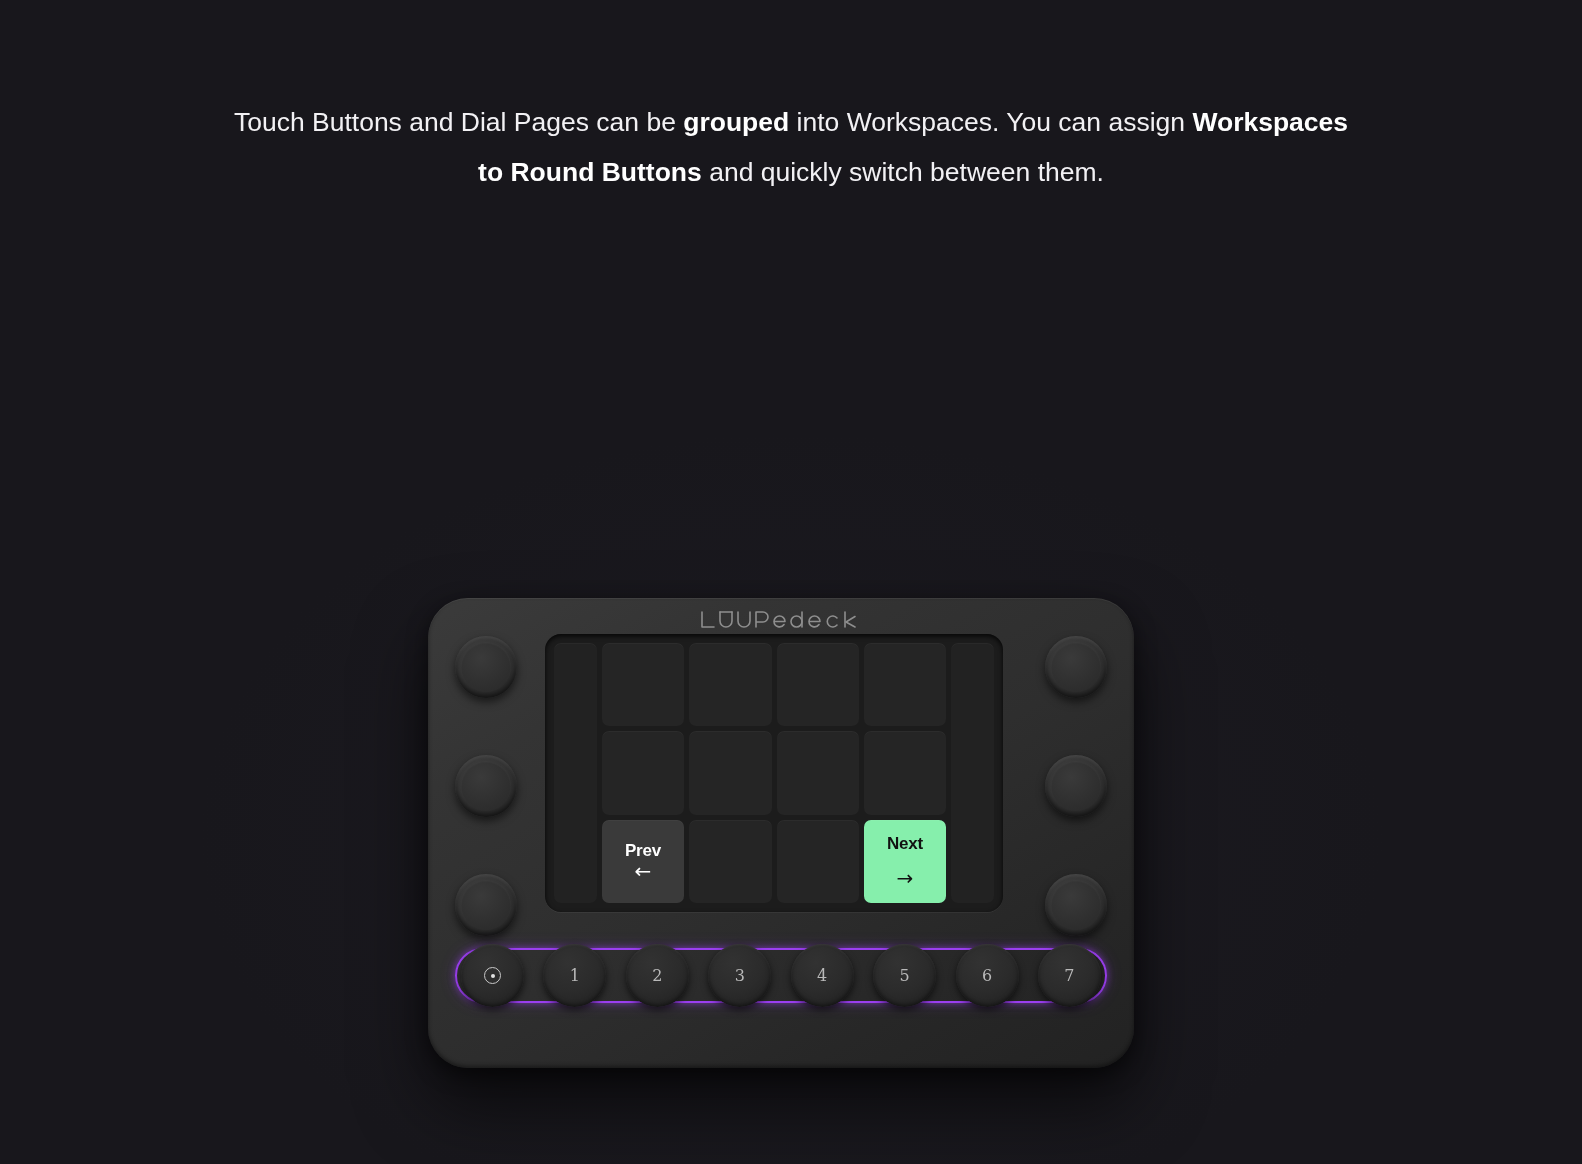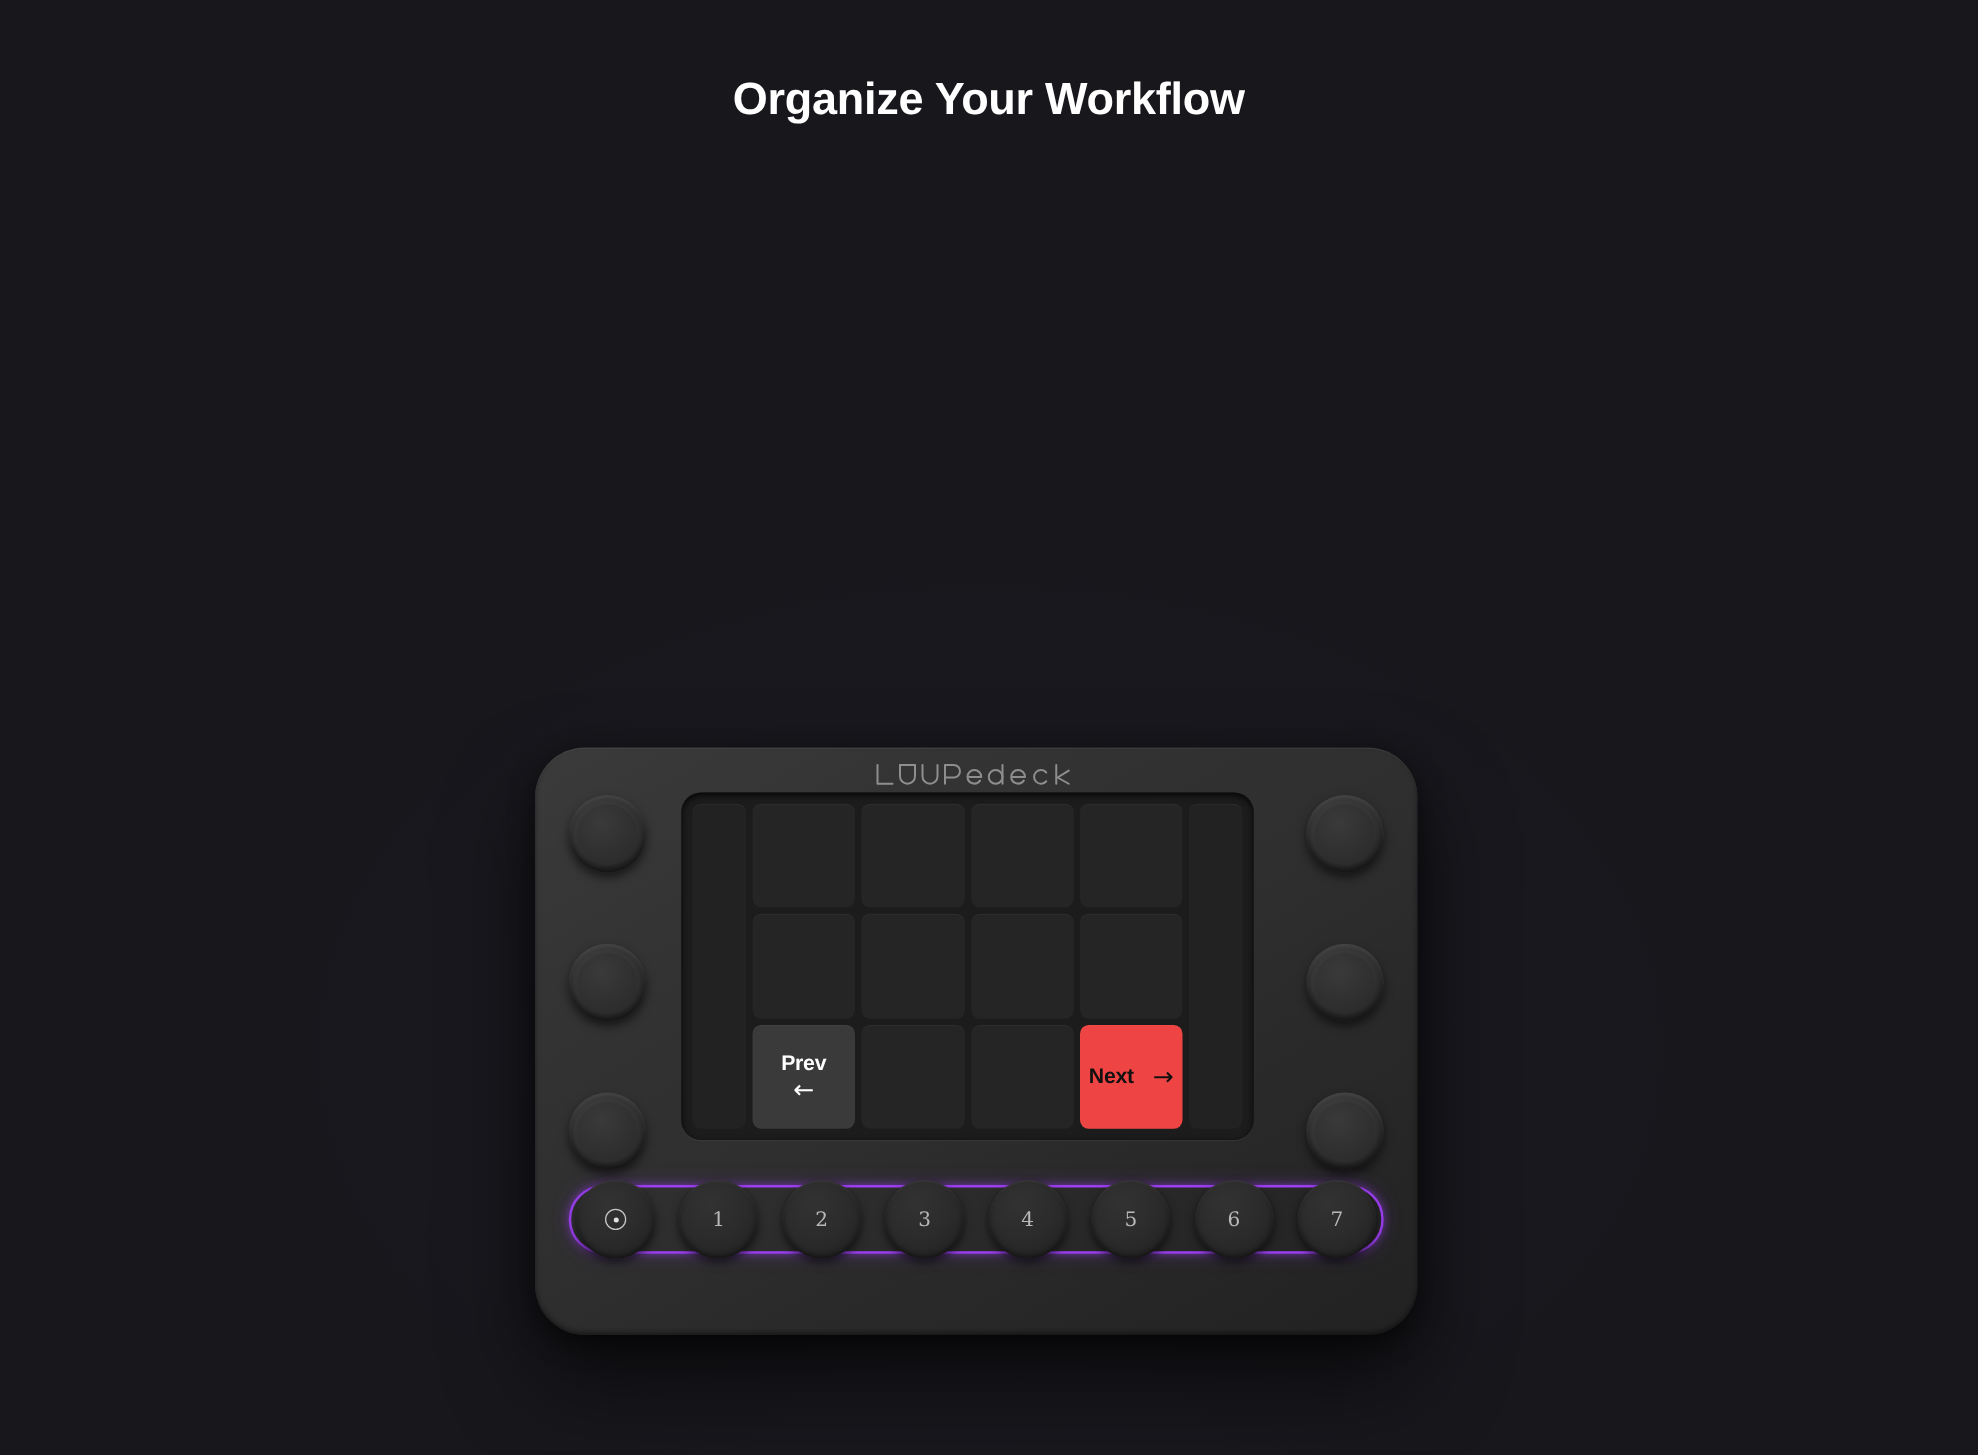--- a/index.html
+++ b/index.html
@@ -174,22 +174,23 @@
     background: #3a3a3a;
     display: flex;
     flex-direction: column;
     align-items: center;
     justify-content: center;
     gap: 1px;
     color: #ffffff;
   }
 
   .pad.active-light {
-    background: #ef4444;
-    display: flex;
+    background: #86efac;
+    display: flex;
+    flex-direction: column;
     align-items: center;
     justify-content: center;
     gap: 15px;
     color: #111111;
   }
 
   .pad-label {
     font-size: 17px;
     font-weight: bold;
     line-height: 1.05;
@@ -254,22 +255,22 @@
     border-radius: 50%;
     background: #e2e2e2;
   }
 </style>
 </head>
 <body>
 
 <div class="bg-glow"></div>
 
 <div class="content">
-  <h1 class="headline">Organize Your Workflow</h1>
   <div class="paragraphs">
+    <p class="para">Touch Buttons and Dial Pages can be <b>grouped</b> into Workspaces. You can assign <b>Workspaces to Round Buttons</b> and quickly switch between them.</p>
   </div>
 </div>
 
 <div class="device-wrap">
   <div class="device">
 
     <div class="brand">
       <svg width="164" height="24" viewBox="0 0 164 24" aria-hidden="true">
         <g fill="none" stroke="#8e8e8e" stroke-width="1.6" stroke-linecap="round" stroke-linejoin="round">
 

